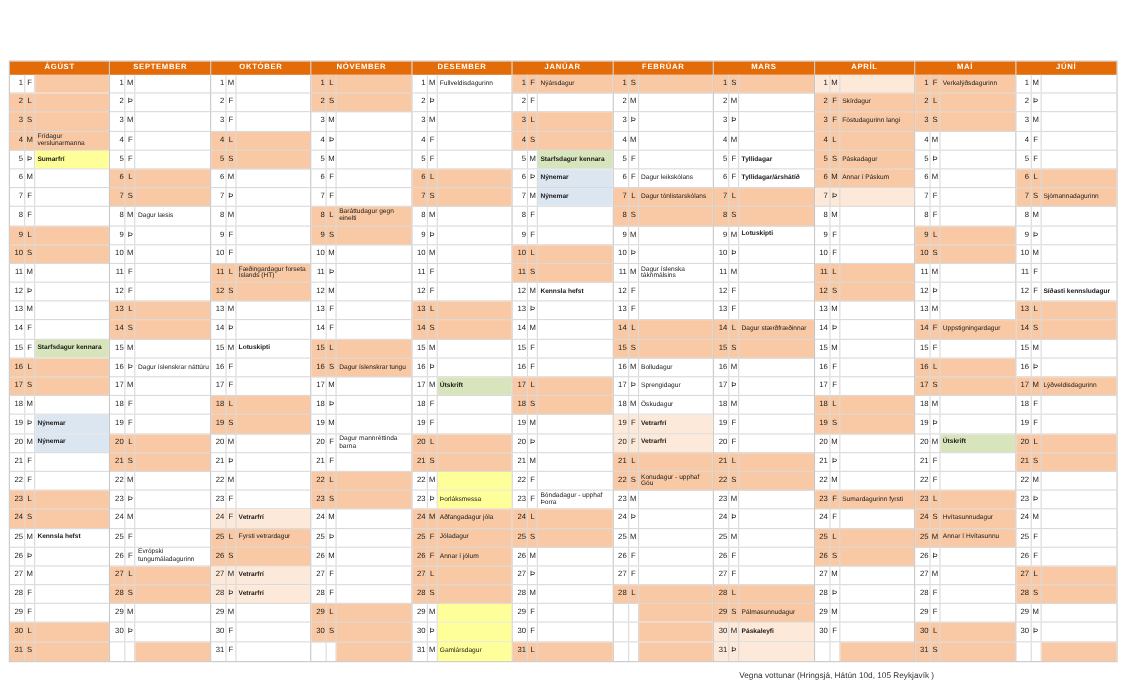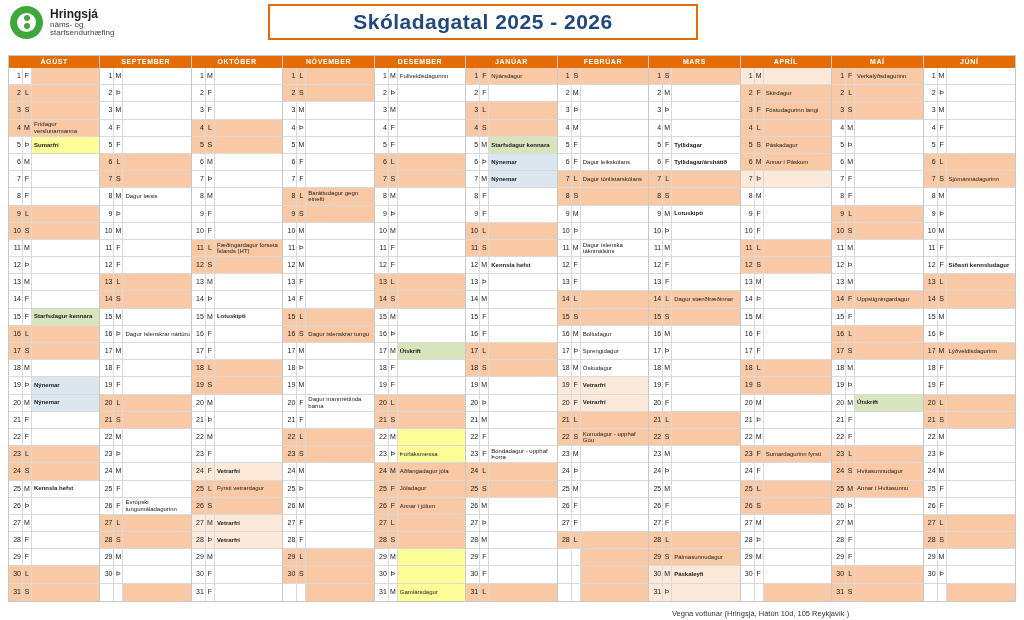--- a/index.html
+++ b/index.html
@@ -36,31 +36,20 @@
   .ann{flex:1;min-width:0;font-size:6px;line-height:1.08;display:flex;align-items:center;
     padding:1px 1px 1px 2px;box-sizing:border-box;overflow:hidden;}
   .ann.bold{font-weight:bold;}
   
   .footer-note{position:absolute;left:672px;top:609px;font-size:7.5px;color:#333;}
 </style>
 </head>
 <body>
 
 <div class="topbar">
-  <div class="logo">
-    <div class="logo-mark"></div>
-    <div class="logo-text">
-      <div class="logo-title">Hringsjá</div>
-      <div class="logo-sub">náms- og</div>
-      <div class="logo-sub">starfsendurhæfing</div>
-    </div>
-  </div>
-  <div class="title-box">
-    <span class="page-title">Skóladagatal 2025 - 2026</span>
-  </div>
 </div>
 
 <div class="calendar" id="calendar">
     <div class="month-col">
       <div class="month-header">ÁGÚST</div>
       <div class="day-row">
         <span class="num">1</span>
         <span class="wd">F</span>
         <div class="ann" style="background: rgb(248, 201, 164);"></div>
       </div>

